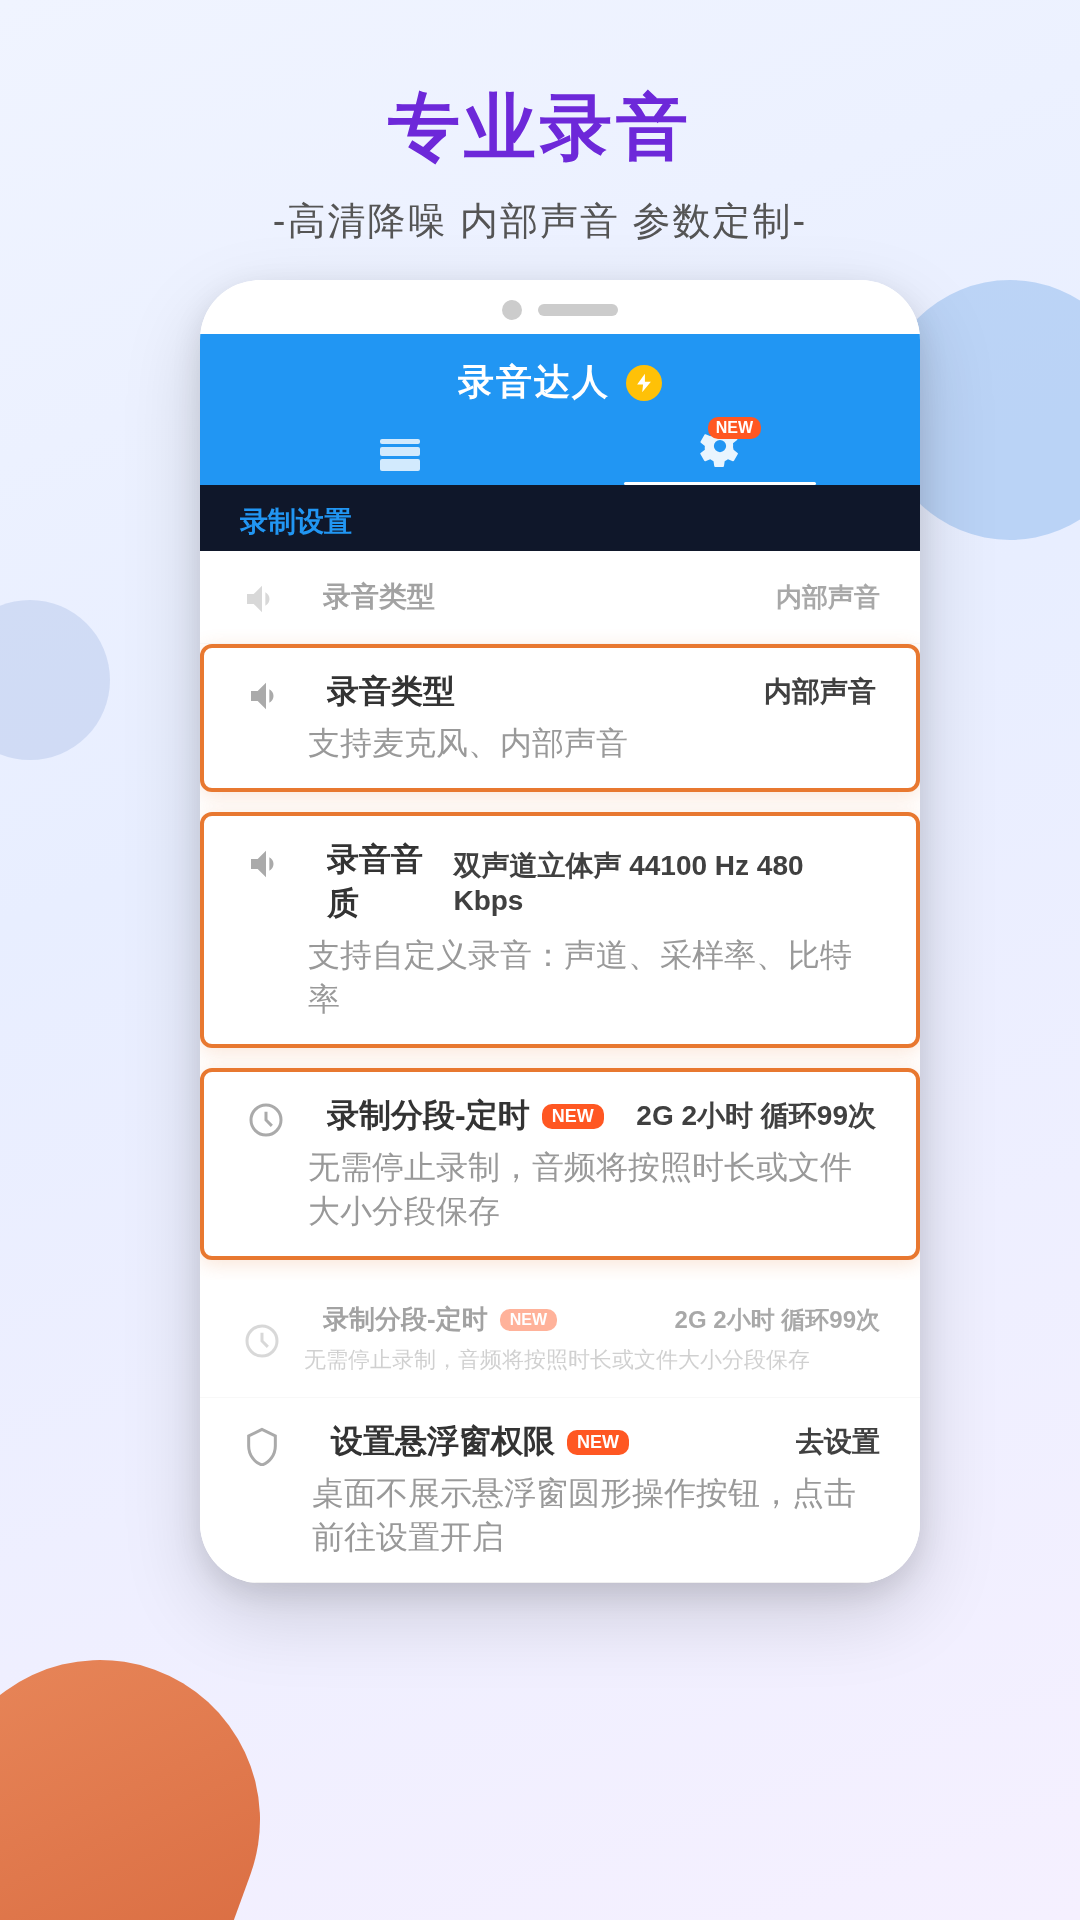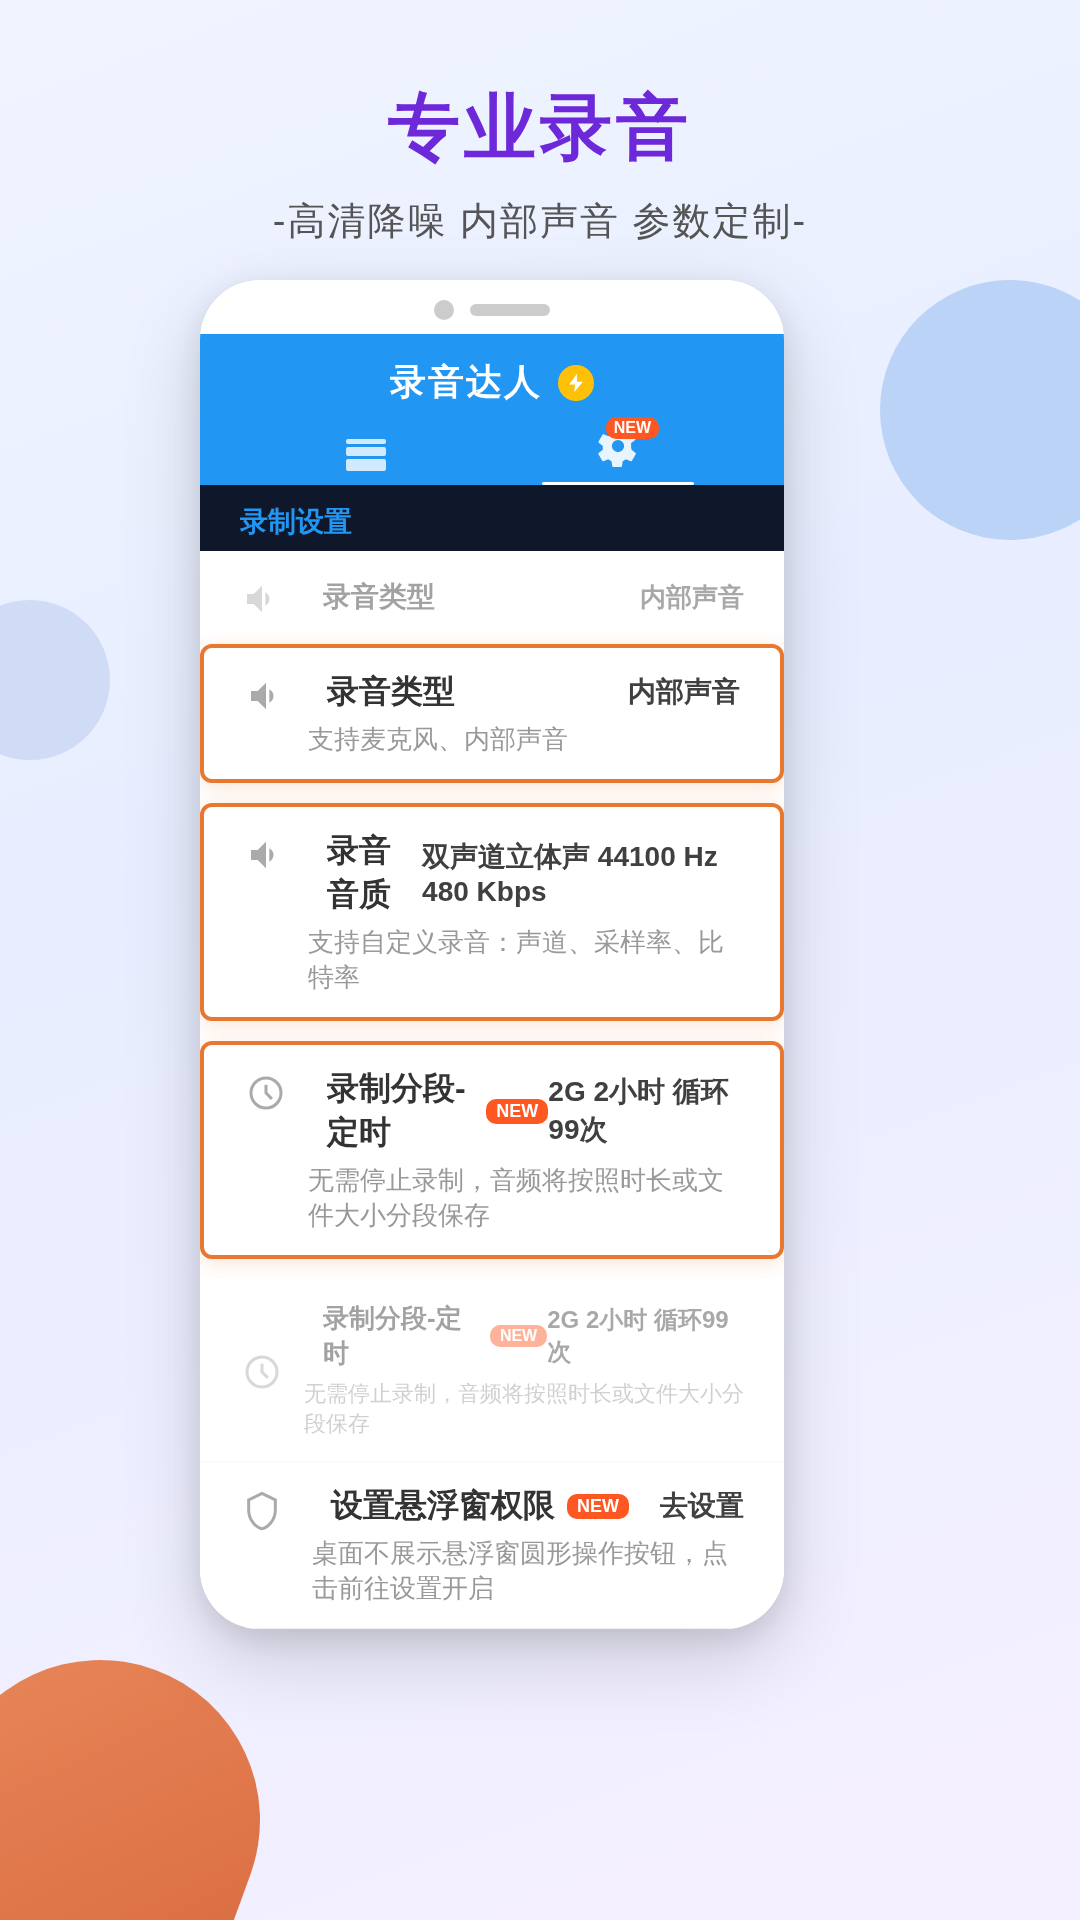--- a/index.html
+++ b/index.html
@@ -71,21 +71,21 @@
     .phone-container {
       position: absolute;
       top: 280px;
       left: 50%;
       transform: translateX(-50%);
       width: 680px;
       height: 1380px;
     }
 
     .phone-frame {
-      width: 584px;
+      width: 720px;
       background: #fff;
       border-radius: 60px;
       box-shadow: 0 30px 80px rgba(0,0,0,0.15), 0 10px 30px rgba(0,0,0,0.1);
       overflow: hidden;
       position: relative;
     }
 
     
     .phone-top {
       display: flex;
@@ -260,21 +260,21 @@
       gap: 12px;
     }
 
     .setting-value {
       font-size: 28px;
       color: #404040;
       font-weight: bold;
     }
 
     .setting-desc {
-      font-size: 26px;
+      font-size: 32px;
       color: #999;
       margin-top: 8px;
     }
 
     .new-badge {
       background: #FF5722;
       color: #fff;
       font-size: 18px;
       font-weight: 700;
       padding: 2px 10px;

